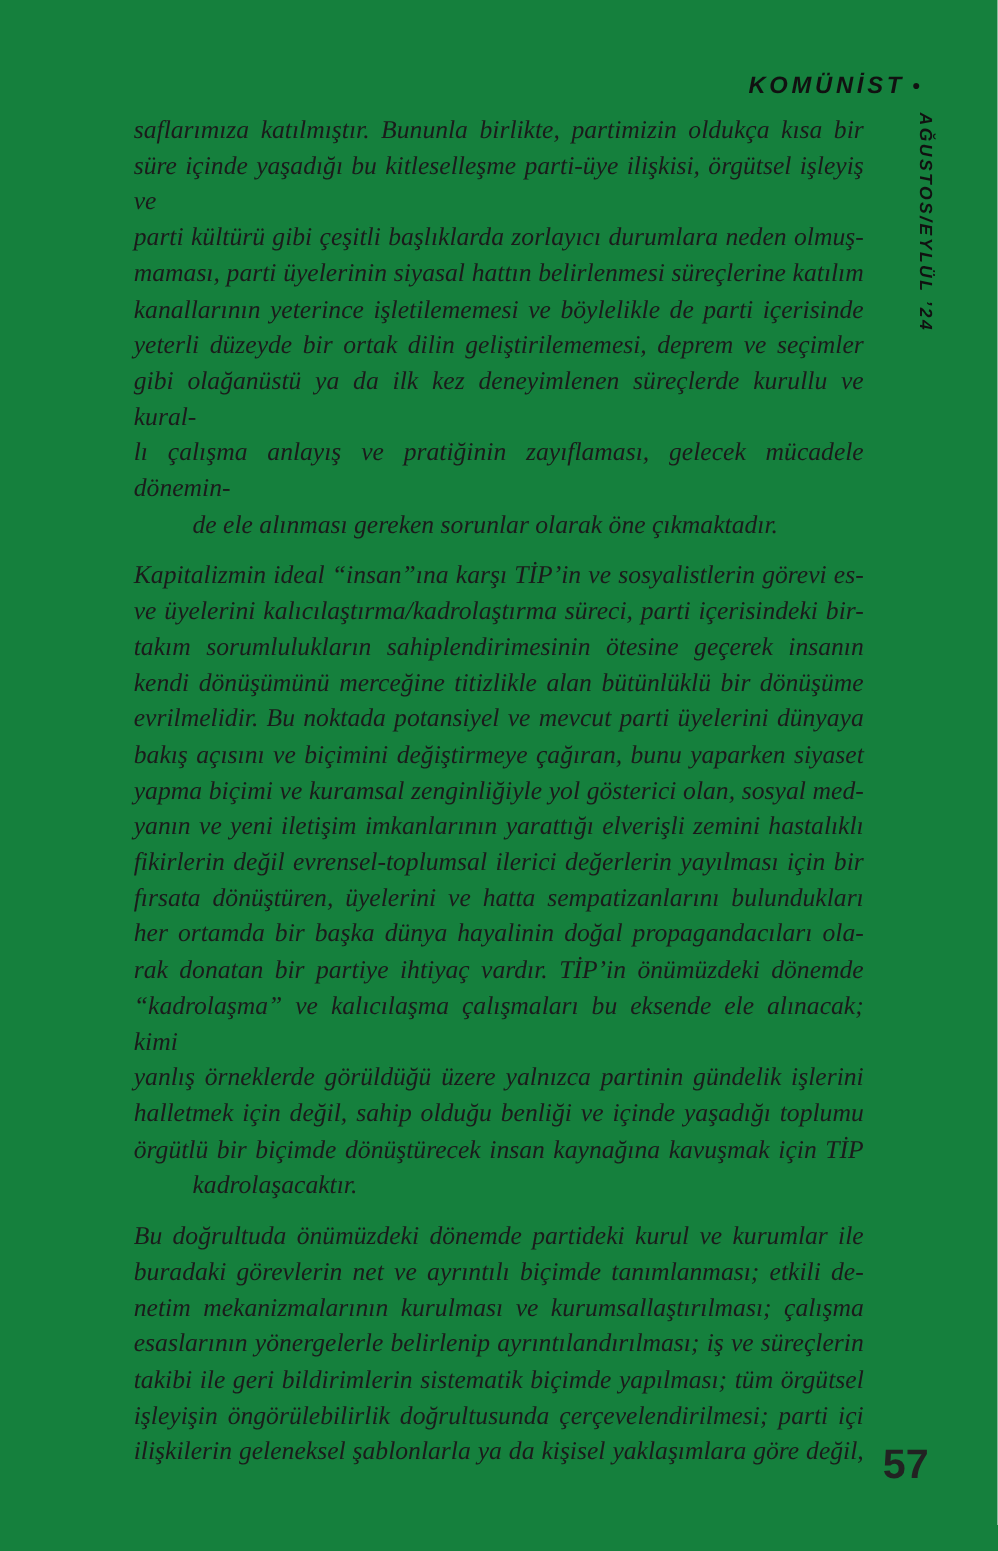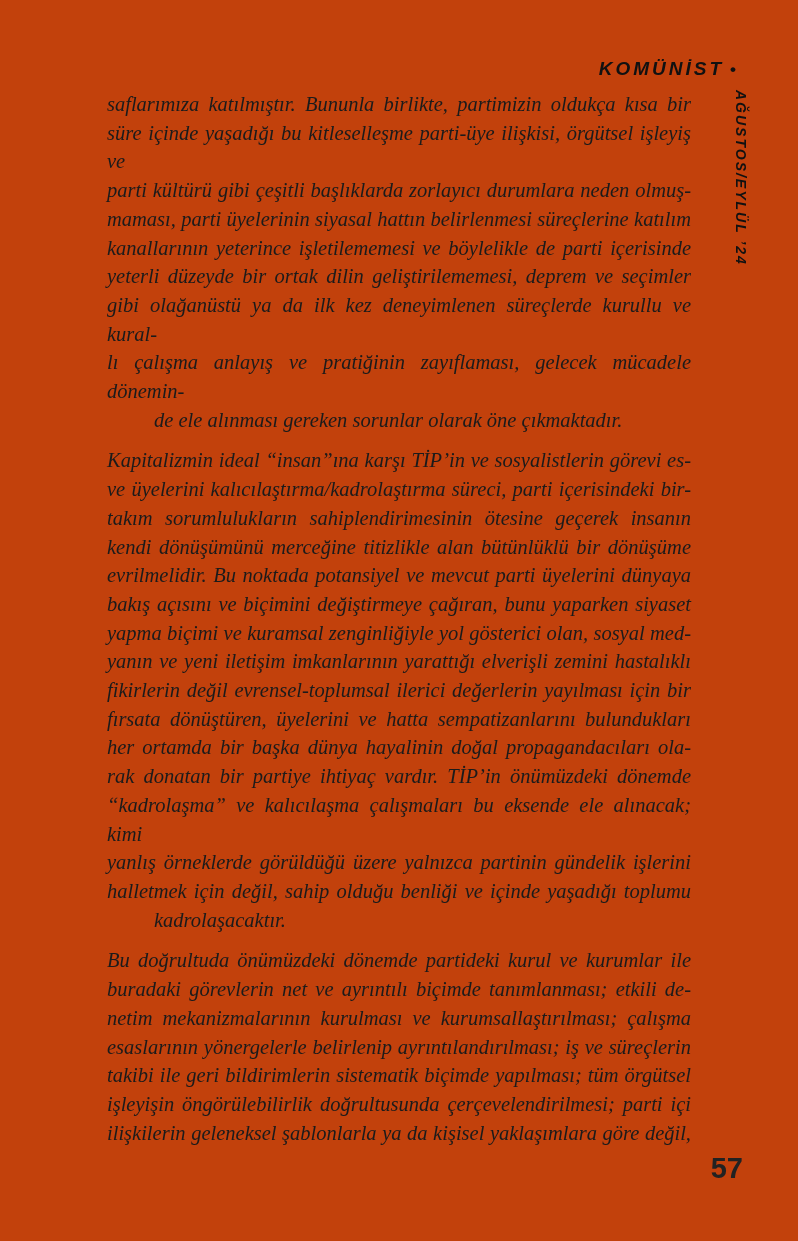--- a/index.html
+++ b/index.html
@@ -6,21 +6,21 @@
   html, body {
     margin: 0;
     padding: 0;
     background: #e8e8e8;
   }
   .page {
     position: relative;
     width: 798px;
     height: 1241px;
     margin: 0 auto;
-    background: #c2410c;
+    background: #15803d;
     overflow: hidden;
     color: #1b1b1b;
     font-family: "Liberation Serif", serif;
   }
   .journal-header {
     position: absolute;
     top: 58px;
     right: 59px;
     font-family: "Liberation Sans", sans-serif;
     font-weight: bold;
@@ -69,21 +69,21 @@
   .line.last-left {
     text-align-last: left;
     margin-left: 47px;
   }
   .page-number {
     position: absolute;
     top: 1152px;
     right: 55px;
     font-family: "Liberation Sans", sans-serif;
     font-weight: bold;
-    font-size: 29px;
+    font-size: 33px;
     color: #222;
   }
 </style>
 </head>
 <body>
 
 <div class="page">
 
   <div class="journal-header">
     <span>KOMÜNİST</span><span class="bullet">•</span>
@@ -112,20 +112,21 @@
         <div class="line">bakış açısını ve biçimini değiştirmeye çağıran, bunu yaparken siyaset</div>
         <div class="line">yapma biçimi ve kuramsal zenginliğiyle yol gösterici olan, sosyal med-</div>
         <div class="line">yanın ve yeni iletişim imkanlarının yarattığı elverişli zemini hastalıklı</div>
         <div class="line">fikirlerin değil evrensel-toplumsal ilerici değerlerin yayılması için bir</div>
         <div class="line">fırsata dönüştüren, üyelerini ve hatta sempatizanlarını bulundukları</div>
         <div class="line">her ortamda bir başka dünya hayalinin doğal propagandacıları ola-</div>
         <div class="line">rak donatan bir partiye ihtiyaç vardır. TİP’in önümüzdeki dönemde</div>
         <div class="line">“kadrolaşma” ve kalıcılaşma çalışmaları bu eksende ele alınacak; kimi</div>
         <div class="line">yanlış örneklerde görüldüğü üzere yalnızca partinin gündelik işlerini</div>
         <div class="line">halletmek için değil, sahip olduğu benliği ve içinde yaşadığı toplumu</div>
+        <div class="line">örgütlü bir biçimde dönüştürecek insan kaynağına kavuşmak için TİP</div>
         <div class="line last-left">kadrolaşacaktır.</div>
       </div>
       <div class="paragraph">
         <div class="line">Bu doğrultuda önümüzdeki dönemde partideki kurul ve kurumlar ile</div>
         <div class="line">buradaki görevlerin net ve ayrıntılı biçimde tanımlanması; etkili de-</div>
         <div class="line">netim mekanizmalarının kurulması ve kurumsallaştırılması; çalışma</div>
         <div class="line">esaslarının yönergelerle belirlenip ayrıntılandırılması; iş ve süreçlerin</div>
         <div class="line">takibi ile geri bildirimlerin sistematik biçimde yapılması; tüm örgütsel</div>
         <div class="line">işleyişin öngörülebilirlik doğrultusunda çerçevelendirilmesi; parti içi</div>
         <div class="line">ilişkilerin geleneksel şablonlarla ya da kişisel yaklaşımlara göre değil,</div>

